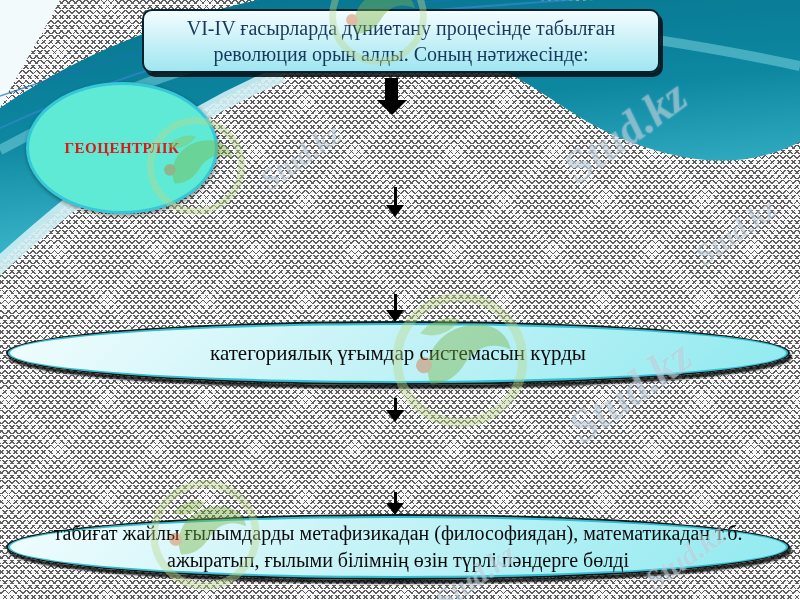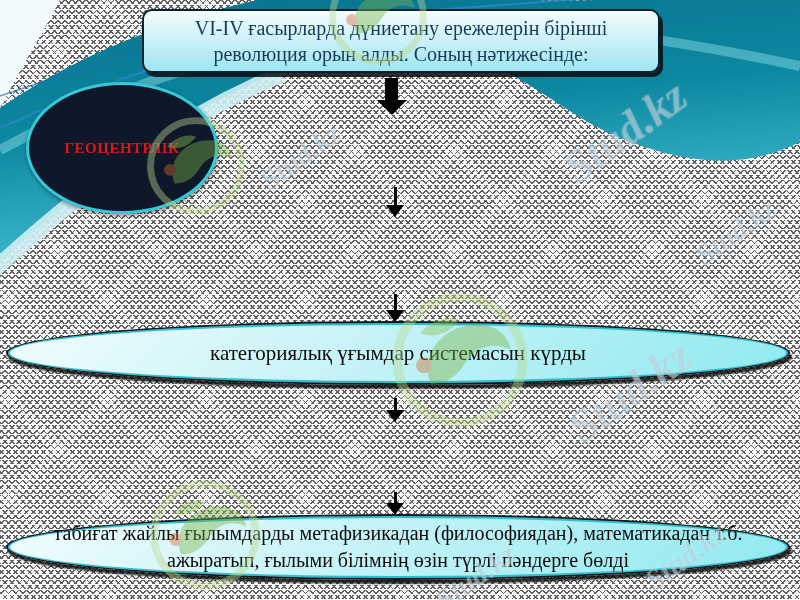--- a/index.html
+++ b/index.html
@@ -26,21 +26,21 @@
   
   .content{position:absolute;inset:0;z-index:20;}
   .title-box{position:absolute;left:142px;top:9px;width:518px;height:64px;
     border-radius:10px;border:2px solid #07222e;
     background:linear-gradient(180deg,#f4fdff 0%,#cdf2f8 45%,#9fe6f1 100%);
     box-shadow:3px 4px 0 rgba(8,12,16,.85);
     display:flex;align-items:center;justify-content:center;text-align:center;
     font-size:20px;line-height:1.32;color:#17395c;padding:0 14px;box-sizing:border-box;}
 
   .side-oval{position:absolute;left:26px;top:82px;width:186px;height:126px;
-    border-radius:50%;background:#0f172a;border:3px solid #35c8d8;
+    border-radius:50%;background:#5eead4;border:3px solid #35c8d8;
     box-shadow:1px 2px 4px rgba(0,0,0,.45);
     display:flex;align-items:center;justify-content:center;text-align:center;
     font-size:15px;font-weight:bold;color:#e01616;letter-spacing:.5px;}
 
   .node-ellipse{position:absolute;left:228px;top:111px;width:344px;height:74px;
     border-radius:50%;border:2px solid #0a141c;
     background:linear-gradient(135deg,#eef5fd 0%,#bed7f3 45%,#7fb0e6 100%);
     box-shadow:2px 3px 2px rgba(0,0,0,.8);
     display:flex;align-items:center;justify-content:center;text-align:center;
     font-size:21px;color:#0a0a0a;}
@@ -90,21 +90,21 @@
 
     <path d="M0,128 C150,60 300,20 460,8 C600,-2 700,-10 800,-20" fill="none" stroke="#2f86c8" stroke-width="2" opacity="0.8"></path>
     <path d="M0,96 C140,48 260,16 400,4 C480,-3 560,-6 640,-12" fill="none" stroke="#1f6fb4" stroke-width="1.5" opacity="0.7"></path>
 
     <path d="M-6,270 C90,182 180,116 282,74" fill="none" stroke="#cfeef4" stroke-width="16" opacity="0.9"></path>
   </svg>
 
   <div class="content">
 
     <div class="title-box">
-      <span>VI-IV ғасырларда дүниетану ережелерін бірінші революция орын алды. Соның нәтижесінде:</span>
+      <span>VI-IV ғасырларда дүниетану процесінде табылған революция орын алды. Соның нәтижесінде:</span>
     </div>
 
     <div class="block-arrow-shaft"></div>
     <div class="block-arrow-head"></div>
 
     <div class="side-oval">
       <span>ГЕОЦЕНТРЛІК</span>
     </div>
 
 

